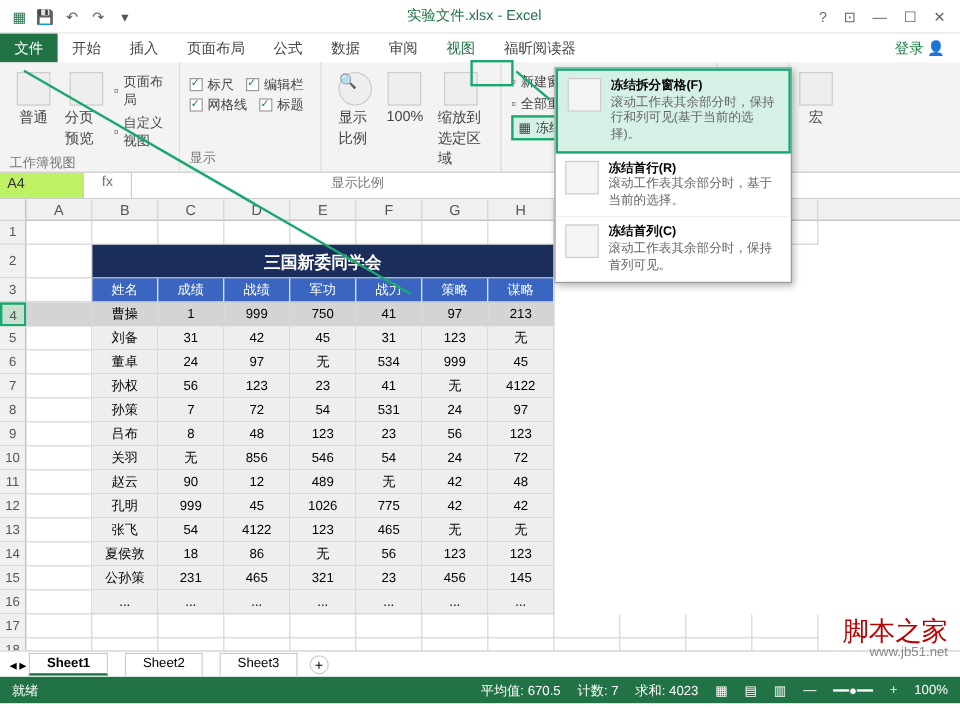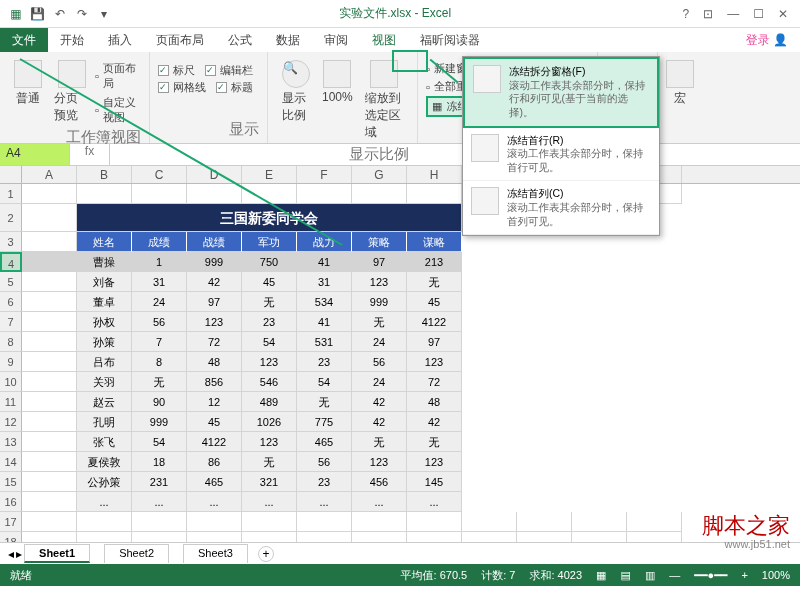--- a/index.html
+++ b/index.html
@@ -6,24 +6,24 @@
 body{width:800px;height:590px;background:#fff;overflow:hidden;position:relative;font-size:12px}
 .titlebar{height:28px;background:#fff;display:flex;align-items:center;border-bottom:1px solid #ddd}
 .qat{display:flex;align-items:center;gap:6px;padding:0 8px}
 .qat-icon{width:16px;height:16px;display:flex;align-items:center;justify-content:center;color:#555}
 .title-center{flex:1;text-align:center;color:#217346;font-size:12px}
 .win-controls{display:flex;gap:14px;padding:0 12px;color:#666}
 .ribbon-tabs{height:24px;display:flex;align-items:center;background:#fff}
 .tab{padding:0 12px;height:24px;line-height:24px;color:#444;cursor:pointer;position:relative}
 .tab.file{background:#217346;color:#fff}
 .tab.active{color:#217346}
-.login{margin-left:auto;padding:0 12px;color:#ec4899}
+.login{margin-left:auto;padding:0 12px;color:#15803d}
 .ribbon{height:92px;background:#f3f3f3;border-bottom:1px solid #ccc;display:flex;position:relative}
 .group{border-right:1px solid #ddd;padding:4px 8px;display:flex;flex-direction:column}
-.group-label{text-align:right;color:#777;font-size:15px;margin-top:auto}
+.group-label{text-align:left;color:#777;font-size:11px;margin-top:auto}
 .big-btn{display:flex;flex-direction:column;align-items:center;padding:4px 6px;gap:2px;color:#444}
 .big-btn .ico{width:28px;height:28px;background:#eee;border:1px solid #ccc}
 .small-row{display:flex;align-items:center;gap:4px;color:#444;font-size:11px;padding:1px 0}
 .cb{width:11px;height:11px;border:1px solid #999;background:#fff;display:inline-block}
 .cb.ck::after{content:"✓";font-size:9px;color:#217346;position:relative;top:-3px}
 .formula-bar{height:22px;display:flex;border-bottom:1px solid #ccc}
 .name-box{width:70px;border-right:1px solid #ccc;padding:2px 6px;background:#bef264;color:#333}
 .fx{width:40px;text-align:center;color:#777;border-right:1px solid #ccc}
 .grid{position:relative;height:376px;overflow:hidden}
 .col-headers{display:flex;height:18px;background:#f0f0f0;border-bottom:1px solid #bbb}
@@ -41,21 +41,21 @@
 .sheet-tabs{height:22px;background:#fff;border-top:1px solid #ccc;display:flex;align-items:center;padding:0 8px;gap:2px}
 .sheet-tab{padding:2px 14px;border:1px solid #ccc;border-bottom:none;background:#fff;font-size:11px}
 .sheet-tab.active{border-bottom:2px solid #217346;font-weight:bold}
 .status{height:22px;background:#217346;color:#fff;display:flex;align-items:center;font-size:11px;padding:0 10px;gap:14px}
 .status .right{margin-left:auto;display:flex;gap:14px;align-items:center}
 .dropdown{position:absolute;top:56px;left:462px;width:198px;background:#fff;border:1px solid #999;box-shadow:2px 2px 6px rgba(0,0,0,.3);z-index:10}
 .dd-item{padding:6px 8px;display:flex;gap:8px;border-bottom:1px solid #eee}
 .dd-item.hl{background:#d5f0e5;border:2px solid #1aa86f}
 .dd-ico{width:28px;height:28px;background:#f4f4f4;border:1px solid #ccc;flex-shrink:0}
 .dd-text{font-size:10.5px;line-height:1.3}
-.dd-title{font-weight:normal}
+.dd-title{font-weight:bold}
 .dd-desc{color:#666}
 .triangle{position:absolute;border:2px solid #1aa86f;pointer-events:none;z-index:5}
 .tri1{top:50px;left:392px;width:36px;height:22px}
 .line1{position:absolute;top:58px;left:20px;width:372px;height:2px;background:#1aa86f;transform-origin:left;transform:rotate(30deg);z-index:5}
 .line2{position:absolute;top:70px;left:426px;width:36px;height:2px;background:#1aa86f;z-index:5;transform:rotate(40deg)}
 .freeze-btn{background:#d5f0e5;border:2px solid #1aa86f;padding:1px 4px}
 .watermark{position:absolute;right:10px;bottom:40px;color:#b00;font-family:KaiTi;font-size:22px;text-align:right;line-height:1.1}
 .watermark .url{font-size:11px;color:#888}
 </style>
 </head>
@@ -191,21 +191,21 @@
     <div class="dd-ico"></div>
     <div class="dd-text">
         <div class="dd-title">冻结拆分窗格(F)</div>
         <div class="dd-desc">滚动工作表其余部分时，保持行和列可见(基于当前的选择)。</div>
       </div>
   </div>
   <div class="dd-item">
     <div class="dd-ico"></div>
     <div class="dd-text">
         <div class="dd-title">冻结首行(R)</div>
-        <div class="dd-desc">滚动工作表其余部分时，保持首行可见。</div>
+        <div class="dd-desc">滚动工作表其余部分时，基于当前的选择。</div>
       </div>
   </div>
   <div class="dd-item">
     <div class="dd-ico"></div>
     <div class="dd-text">
         <div class="dd-title">冻结首列(C)</div>
         <div class="dd-desc">滚动工作表其余部分时，保持首列可见。</div>
       </div>
   </div>
 </div>

